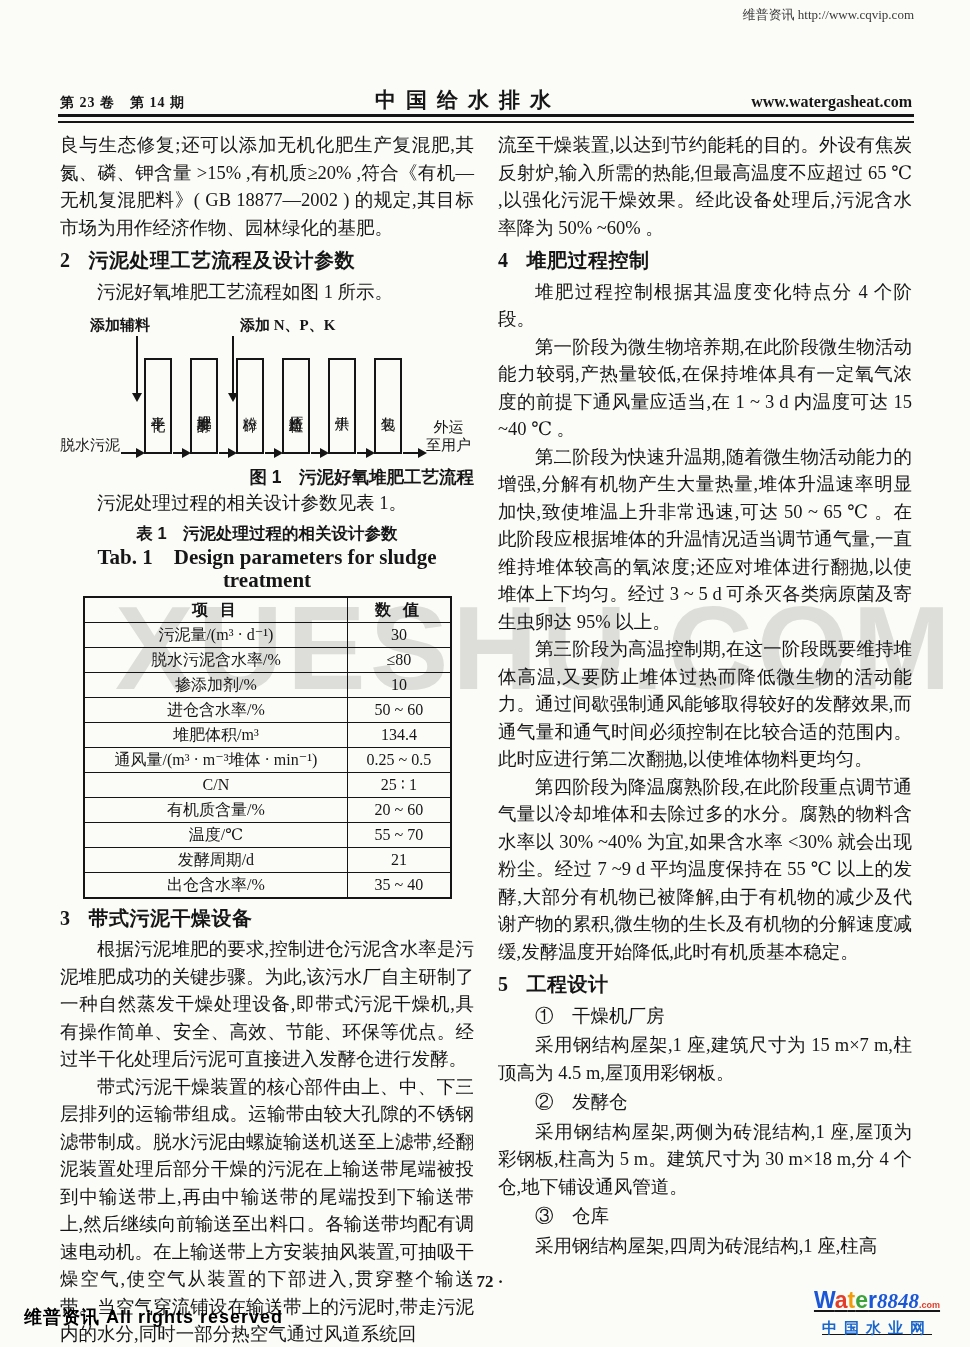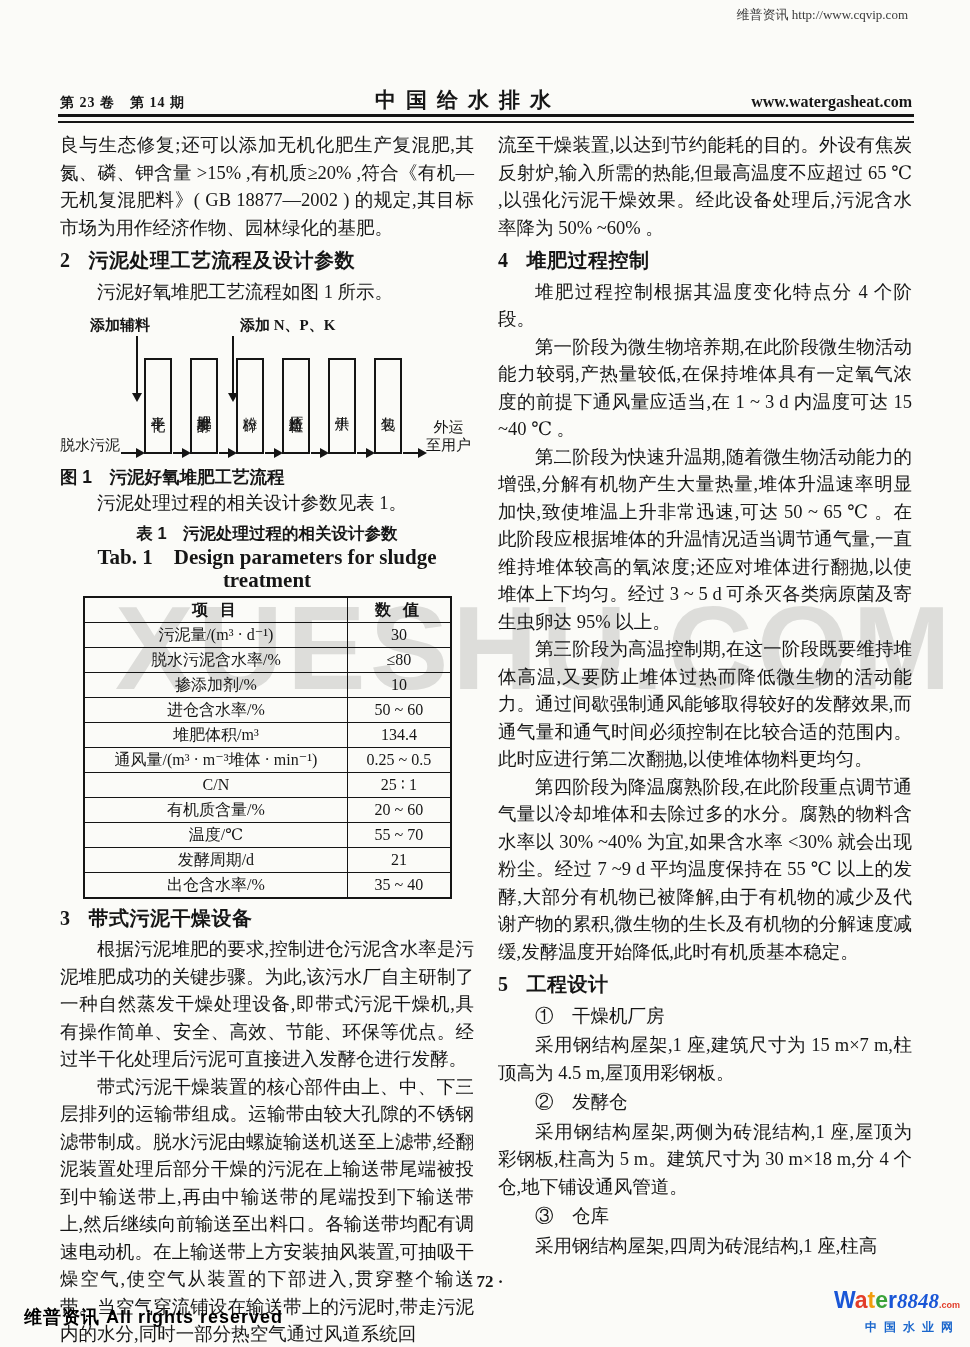--- a/index.html
+++ b/index.html
@@ -1,21 +1,21 @@
 <!DOCTYPE html>
 <html><head>
 <meta charset="utf-8">
 <style>
   html,body{margin:0;padding:0;}
   body{
     width:970px;height:1347px;position:relative;overflow:hidden;
     background:#fbfbf8;color:#161616;
     font-family:"Liberation Serif","DejaVu Serif",serif;
   }
-  .scan-mark{position:absolute;top:6px;right:62px;font-size:13px;color:#3a3a3a;}
+  .scan-mark{position:absolute;top:6px;right:56px;font-size:13px;color:#3a3a3a;}
   
   .hdr{position:absolute;top:86px;left:60px;right:58px;display:flex;align-items:baseline;justify-content:space-between;}
   .hdr .vol{font-size:14px;font-weight:bold;letter-spacing:1px;}
   .hdr .jt{font-size:21px;font-weight:bold;letter-spacing:10px;}
   .hdr .web{font-size:16px;font-weight:bold;}
   .rules{position:absolute;top:114px;left:58px;right:56px;}
   .rules .r1{height:3px;background:#151515;margin-bottom:4px;}
   .rules .r2{height:2px;background:#151515;}
   
   .center-wm{
@@ -41,38 +41,38 @@
     border:2px solid #151515;width:24px;height:92px;display:flex;align-items:center;justify-content:center;
     writing-mode:vertical-rl;text-orientation:upright;font-size:14.5px;letter-spacing:1px;line-height:24px;
     background:transparent;
   }
   .ha{position:relative;width:16px;height:2px;background:#151515;margin:0 1px;}
   .ha.w{width:22px;}
   .ha::after{content:'';position:absolute;right:-2px;top:-4px;border-left:9px solid #151515;border-top:5px solid transparent;border-bottom:5px solid transparent;}
   .ann{position:absolute;top:0;font-size:15px;font-weight:bold;white-space:nowrap;}
   .vline{position:absolute;width:2px;background:#151515;}
   .vline::after{content:'';position:absolute;bottom:-8px;left:-4px;border-top:9px solid #151515;border-left:5px solid transparent;border-right:5px solid transparent;}
-  .figcap-cn{text-align:left;font-weight:bold;font-size:17.5px;font-family:"Liberation Sans","DejaVu Sans",sans-serif;line-height:26px;margin-top:4px;}
+  .figcap-cn{text-align:right;font-weight:bold;font-size:17.5px;font-family:"Liberation Sans","DejaVu Sans",sans-serif;line-height:26px;margin-top:4px;}
   .figcap-en{text-align:center;font-weight:bold;font-size:15.5px;line-height:24px;}
   
   .tblcap-cn{text-align:center;font-weight:bold;font-size:16.5px;font-family:"Liberation Sans","DejaVu Sans",sans-serif;line-height:25px;margin-top:3px;}
   .tblcap-en{text-align:center;font-weight:bold;font-size:21px;line-height:23px;margin-bottom:4px;}
   table.params{border-collapse:collapse;width:369px;margin:2px auto 6px auto;font-size:16px;}
   table.params th,table.params td{border:1.5px solid #151515;text-align:center;padding:1.5px 2px;line-height:21px;}
   table.params th{font-weight:bold;letter-spacing:4px;}
   table.params{border:2.5px solid #151515;}
   table.params td.v{width:28%;}
   
   .pageno{position:absolute;top:1272px;left:0;width:100%;text-align:center;font-size:17px;font-weight:bold;}
   .copyright{position:absolute;top:1305px;left:24px;font-size:18px;color:#000000;font-family:"Liberation Sans","DejaVu Sans",sans-serif;font-weight:bold;letter-spacing:1px;}
-  .logo{position:absolute;top:1288px;right:10px;width:150px;text-align:right;font-family:"Liberation Sans","DejaVu Sans",sans-serif;}
+  .logo{position:absolute;top:1288px;right:18px;width:150px;text-align:center;font-family:"Liberation Sans","DejaVu Sans",sans-serif;text-decoration:underline;}
   .logo .line1{font-size:23px;font-weight:bold;line-height:24px;white-space:nowrap;}
   .logo .num{font-style:italic;font-family:"Liberation Serif",serif;font-size:21px;}
   .logo .com{font-size:9px;vertical-align:baseline;}
-  .logo .line2{font-size:12px;font-weight:bold;letter-spacing:7px;margin-top:2px;white-space:nowrap;}
+  .logo .line2{font-size:15px;font-weight:bold;letter-spacing:7px;margin-top:2px;white-space:nowrap;}
 </style>
 </head>
 <body>
 
 <div>
 
   <div class="scan-mark">维普资讯 http://www.cqvip.com</div>
 
   <div class="hdr">
     <span class="vol">第 23 卷　第 14 期</span>

